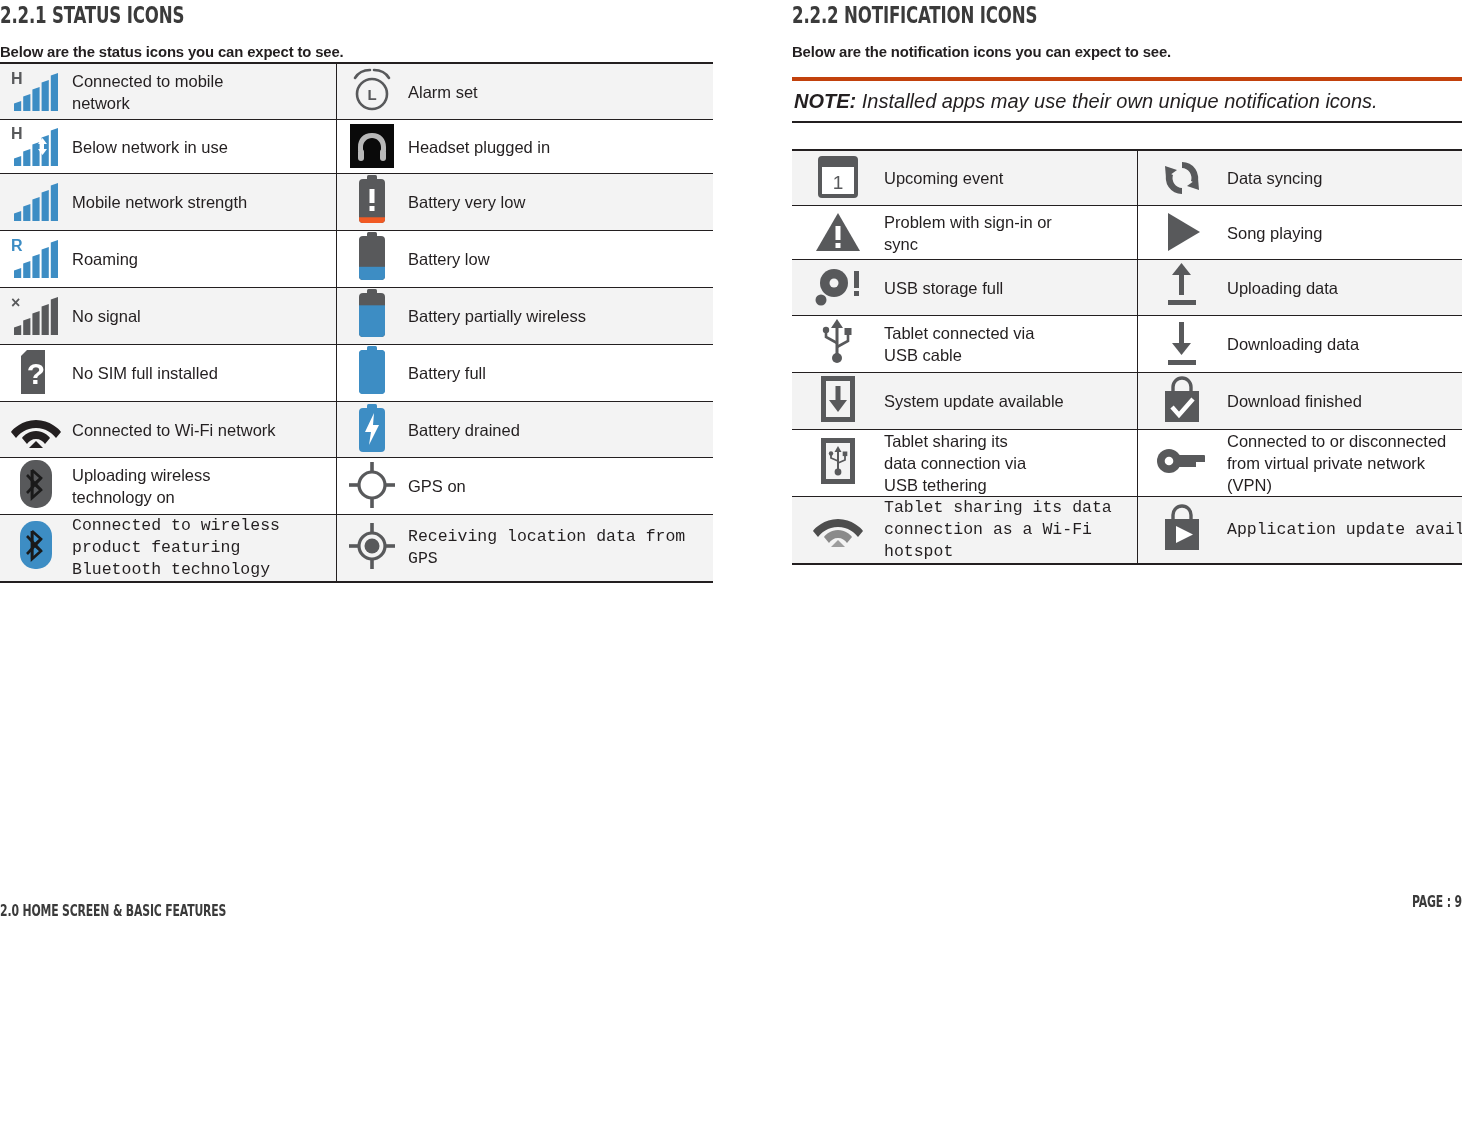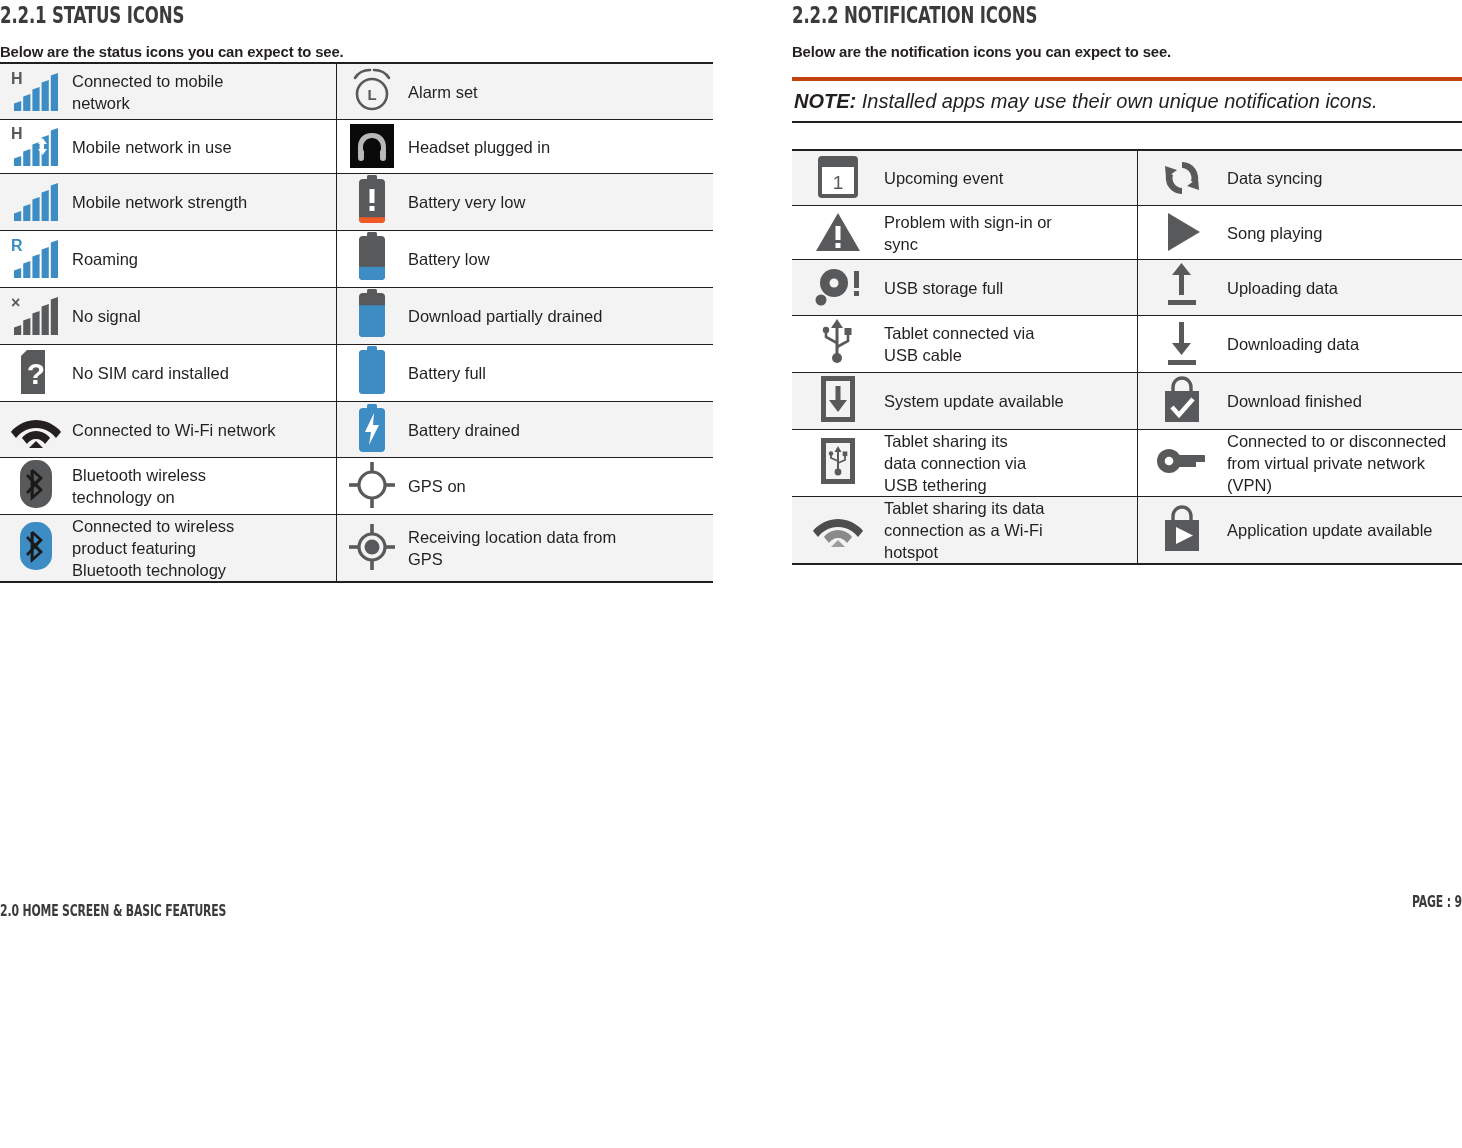--- a/index.html
+++ b/index.html
@@ -60,21 +60,21 @@
     border-bottom: 2px solid #231f20;
   }
   table.icontable td {
     vertical-align: middle;
     border-bottom: 1px solid #231f20;
     font-size: 16.5px;
     line-height: 22px;
     color: #231f20;
     padding: 0;
   }
-  table.icontable tr:last-child td { border-bottom: none; }
+  table.icontable tr:last-child td { border-bottom: none; font-family: Liberation Mono, monospace; }
   tr.shade td { background: #f3f3f3; }
   td.ic {
     width: 68px;
     text-align: center;
     padding: 7px 4px 7px 4px;
   }
   td.lb {
     padding: 7px 8px 7px 4px;
   }
   td.sep { border-left: 1.5px solid #231f20; }
@@ -166,21 +166,21 @@
                   <polygon points="31.599999999999998,40 31.599999999999998,11.6 38.8,9 38.8,40" fill="#3d8dc4"></polygon>
                   <polygon points="40.8,40 40.8,4.6 48,2 48,40" fill="#3d8dc4"></polygon>
   <text x="1" y="13" font-family="Liberation Sans, sans-serif" font-size="16" font-weight="bold" fill="#58595b">H</text>
   <polygon points="28,18 32.5,12 37,18" fill="#ffffff"></polygon>
   <polygon points="28,23 32.5,29 37,23" fill="#ffffff"></polygon>
   <rect x="31" y="17" width="3" height="7" fill="#ffffff"></rect>
                 </svg>
               </span>
       </td>
       <td class="lb">
-        <span>Mobile network in use</span>
+        <span>Below network in use</span>
       </td>
       <td class="ic sep">
         <span class="iconwrap">
                 <svg width="44" height="44" viewBox="0 0 44 44">
       <rect width="44" height="44" fill="#0a0a0a"></rect>
       <path d="M22 9 C13 9 8 15 8 23 L8 27 L13 27 L13 23 C13 18 17 14 22 14 C27 14 31 18 31 23 L31 27 L36 27 L36 23 C36 15 31 9 22 9 Z" fill="#b8b8b8"></path>
       <rect x="8" y="25" width="6" height="12" rx="3" fill="#b8b8b8"></rect>
       <rect x="30" y="25" width="6" height="12" rx="3" fill="#b8b8b8"></rect>
     </svg>
               </span>
@@ -278,34 +278,34 @@
     <rect x="3" y="4" width="26" height="44" rx="4" fill="#58595b"></rect>
     <clipPath id="bc7200">
                     <rect x="3" y="4" width="26" height="44" rx="4"></rect>
                   </clipPath>
     <rect x="3" y="16.32" width="26" height="31.68" fill="#3d8dc4" clip-path="url(#bc7200)"></rect>
 
   </svg>
               </span>
       </td>
       <td class="lb">
-        <span>Download partially drained</span>
+        <span>Battery partially wireless</span>
       </td>
     </tr>
           <tr>
       <td class="ic">
         <span class="iconwrap">
                 <svg width="40" height="48" viewBox="0 0 40 48">
       <path d="M11 2 h18 v44 h-24 v-38 z" fill="#58595b"></path>
       <text x="20" y="36" text-anchor="middle" font-family="Liberation Sans, sans-serif" font-size="30" font-weight="bold" fill="#ffffff">?</text>
     </svg>
               </span>
       </td>
       <td class="lb">
-        <span>No SIM card installed</span>
+        <span>No SIM full installed</span>
       </td>
       <td class="ic sep">
         <span class="iconwrap">
                 <svg width="32" height="50" viewBox="0 0 32 50">
     <rect x="11" y="0" width="10" height="6" rx="1.5" fill="#3d8dc4"></rect>
     <rect x="3" y="4" width="26" height="44" rx="4" fill="#3d8dc4"></rect>
     <clipPath id="bc10000">
                     <rect x="3" y="4" width="26" height="44" rx="4"></rect>
                   </clipPath>
     <rect x="3" y="4" width="26" height="44" fill="#3d8dc4" clip-path="url(#bc10000)"></rect>
@@ -349,21 +349,21 @@
                 <svg width="34" height="50" viewBox="0 0 34 50">
       <rect x="1" y="1" width="32" height="48" rx="15" fill="#58595b"></rect>
       <path d="M13 11 L22 19 L13 27 L13 11 M13 23 L22 31 L13 39 L13 23" fill="none" stroke="#1a1a1a" stroke-width="2.6" stroke-linejoin="miter"></path>
       <rect x="11.9" y="11" width="2.6" height="28" fill="#1a1a1a"></rect>
       <line x1="8" y1="16" x2="22" y2="31" stroke="#1a1a1a" stroke-width="2.6"></line>
       <line x1="8" y1="34" x2="22" y2="19" stroke="#1a1a1a" stroke-width="2.6"></line>
     </svg>
               </span>
       </td>
       <td class="lb">
-        <span>Bluetooth wireless</span>
+        <span>Uploading wireless</span>
               <span>technology on</span>
       </td>
       <td class="ic sep">
         <span class="iconwrap">
                 <svg width="48" height="48" viewBox="0 0 48 48">
       <circle cx="24" cy="24" r="13" fill="none" stroke="#58595b" stroke-width="3.2"></circle>
       <rect x="22.2" y="1" width="3.6" height="9" fill="#58595b"></rect>
       <rect x="22.2" y="38" width="3.6" height="9" fill="#58595b"></rect>
       <rect x="1" y="22.2" width="9" height="3.6" fill="#58595b"></rect>
       <rect x="38" y="22.2" width="9" height="3.6" fill="#58595b"></rect>

